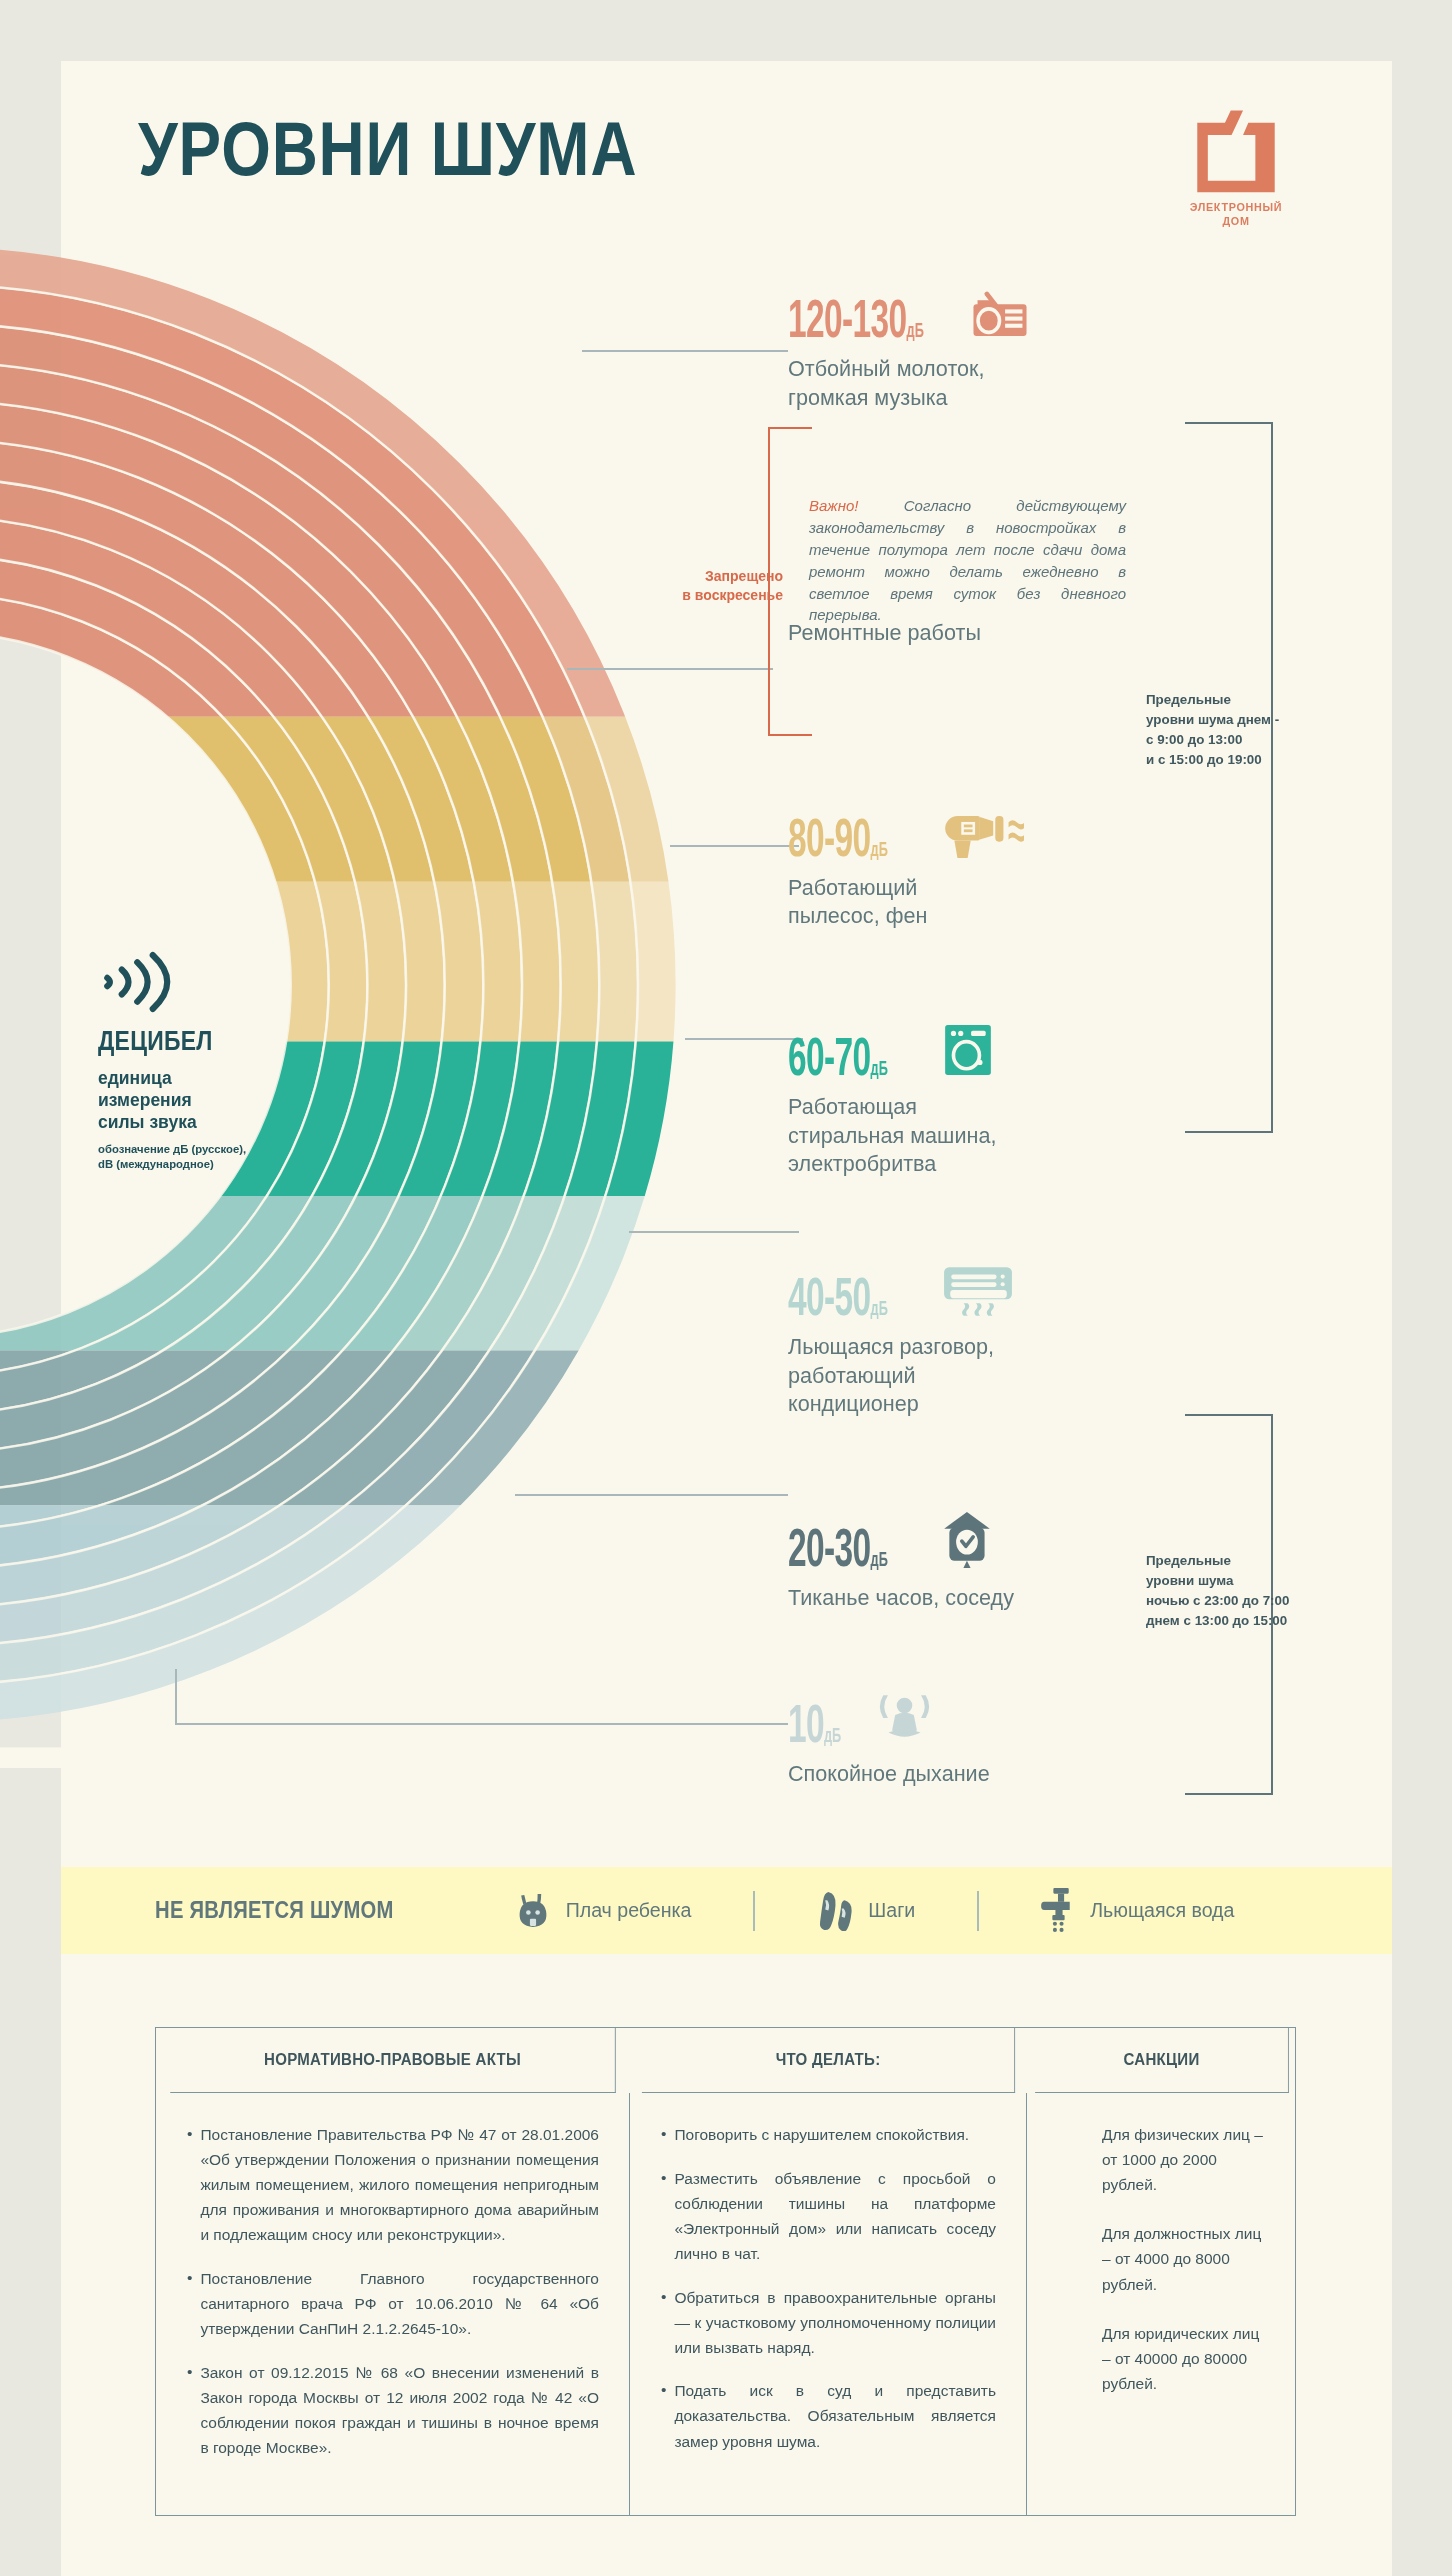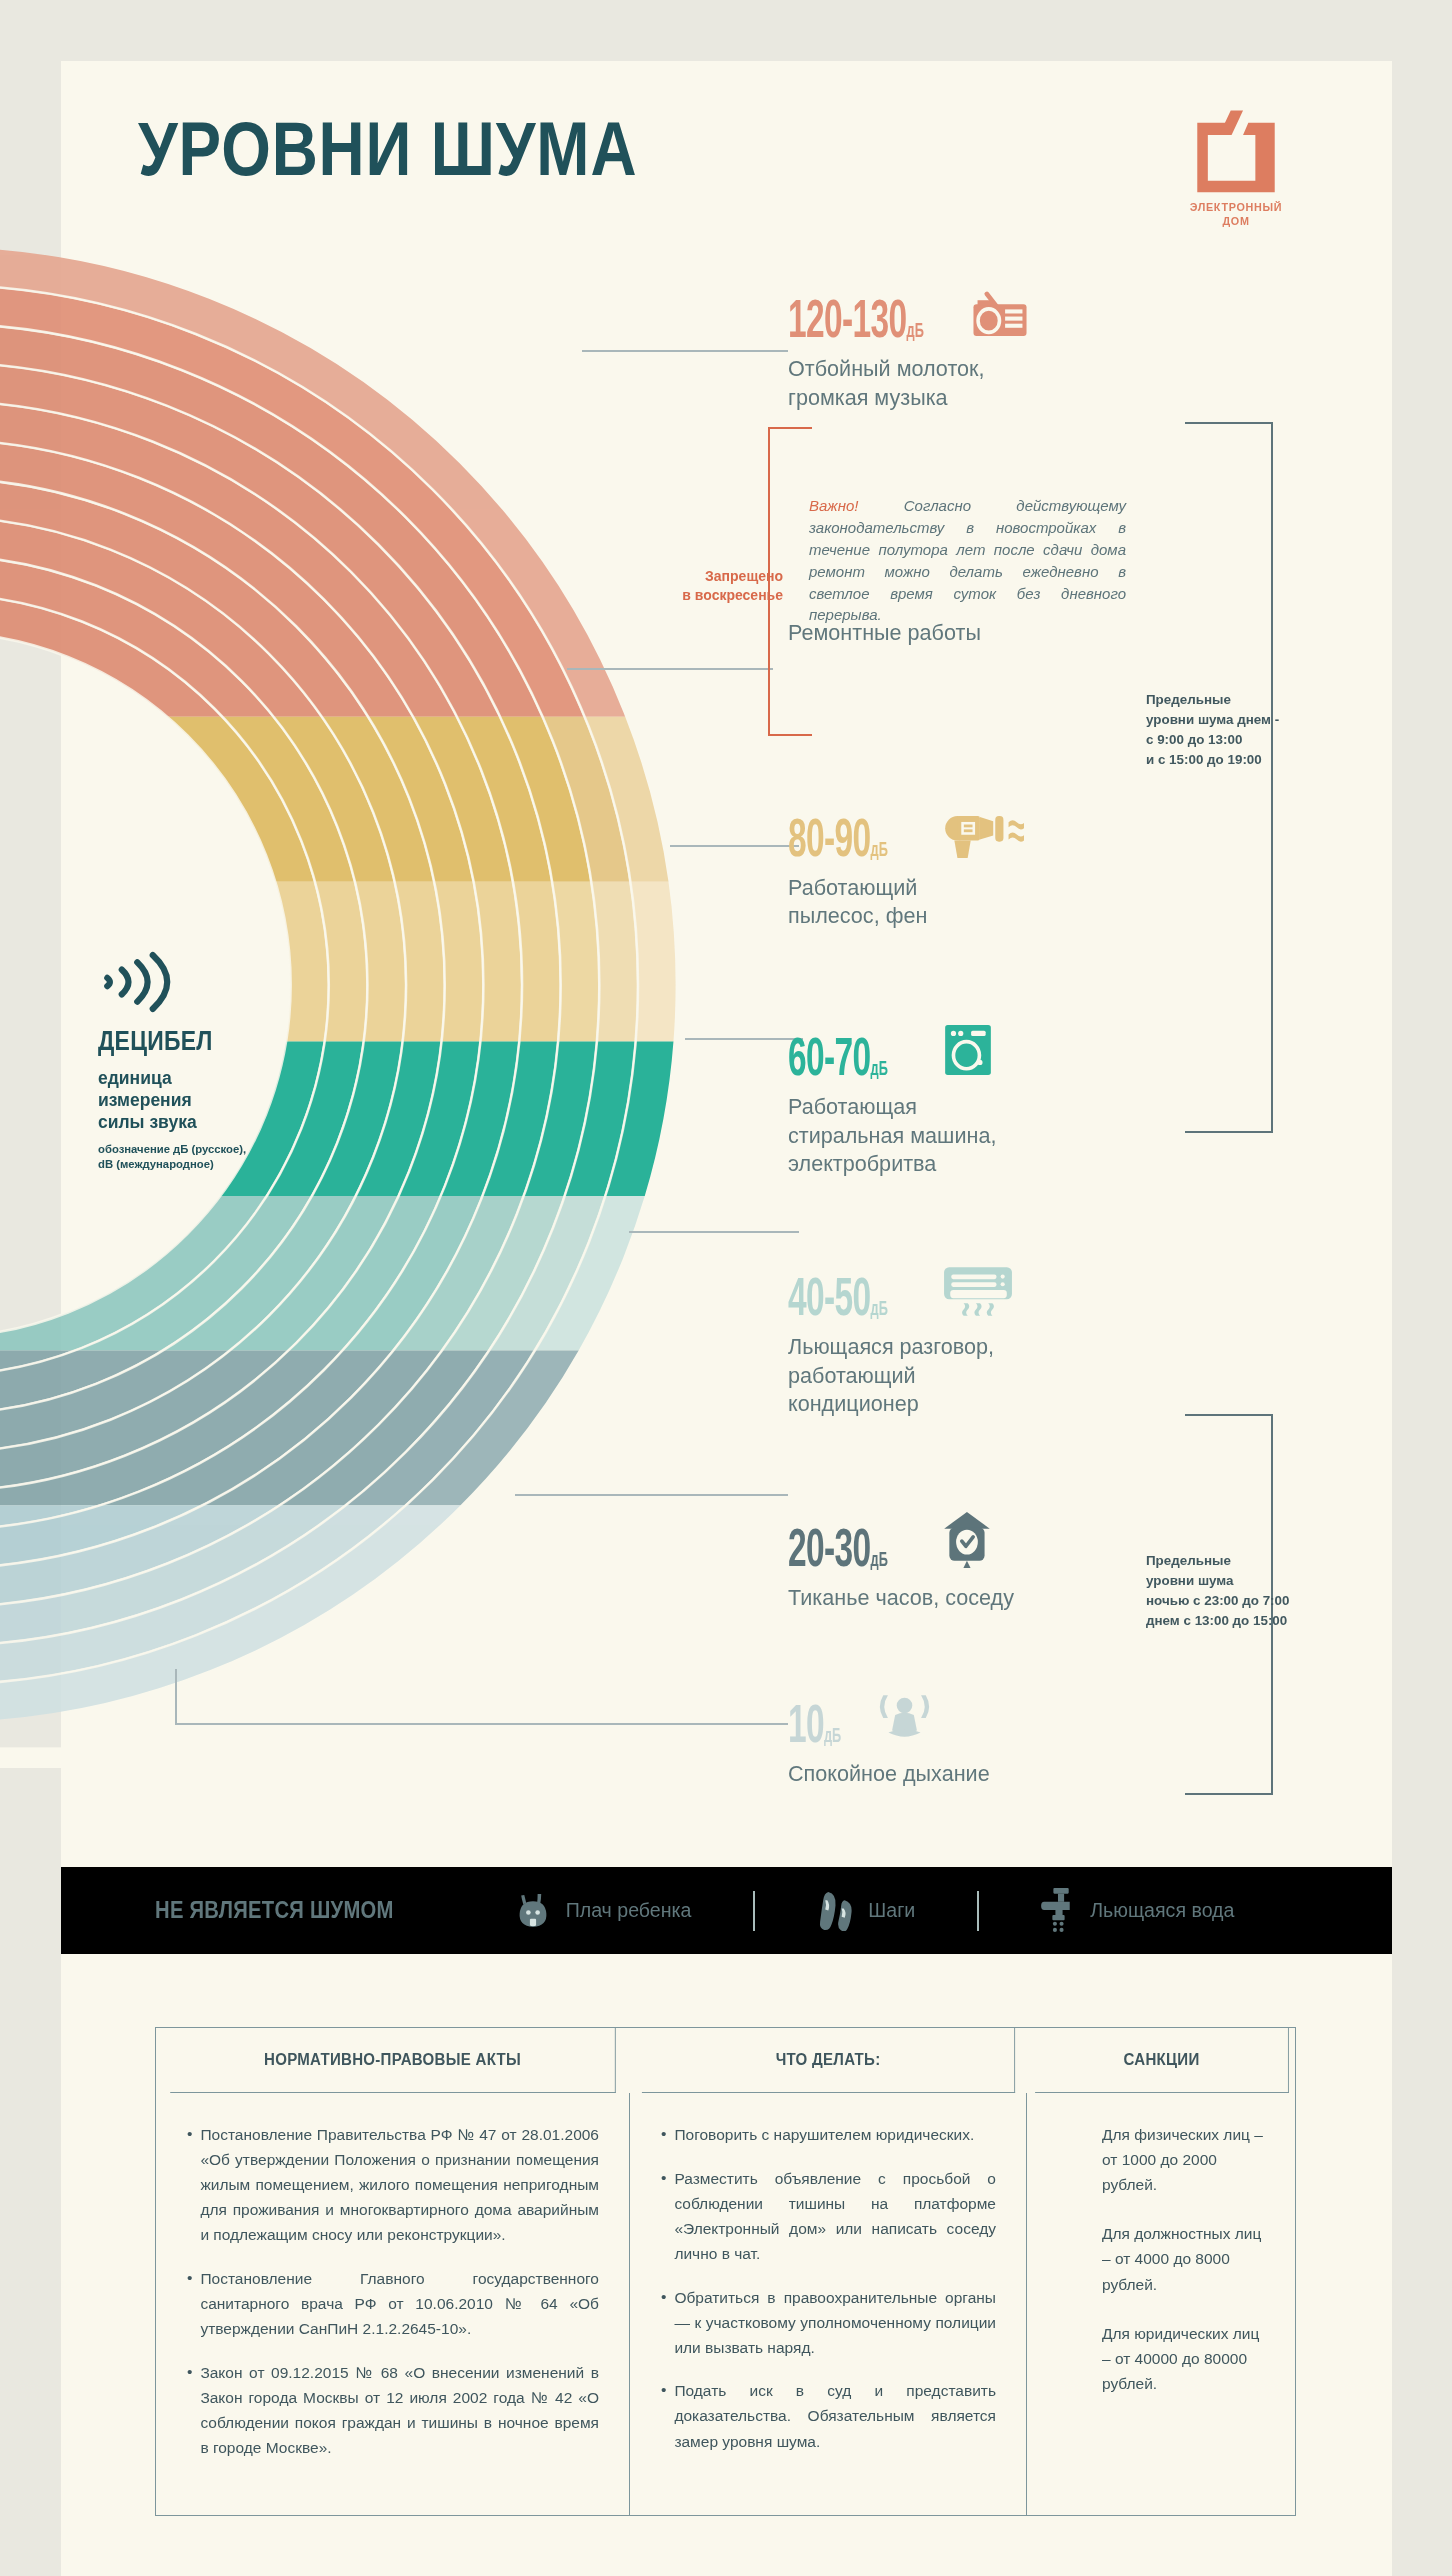--- a/index.html
+++ b/index.html
@@ -145,21 +145,21 @@
   }
 
   
   .conn { position: absolute; height: 1.5px; background: #a9b7ba; }
 
   
   .strip {
     position: absolute;
     left: 61px; top: 1867px;
     width: 1331px; height: 87px;
-    background: #000000;
+    background: #fef9c3;
     display: flex; align-items: center;
   }
   .strip .heading {
     margin-left: 94px;
     font-size: 23px; font-weight: 700;
     color: #60777c;
     letter-spacing: 0.3px;
     transform: scaleX(0.88); transform-origin: left center;
     white-space: nowrap;
   }
@@ -617,21 +617,21 @@
     <div class="bcell">
       <ul>
         <li>Постановление Правительства РФ № 47 от 28.01.2006 «Об утверждении Положения о признании помещения жилым помещением, жилого помещения непригодным для проживания и многоквартирного дома аварийным и подлежащим сносу или реконструкции».</li>
         <li>Постановление Главного государственного санитарного врача РФ от 10.06.2010 № 64 «Об утверждении СанПиН 2.1.2.2645-10».</li>
         <li>Закон от 09.12.2015 № 68 «О внесении изменений в Закон города Москвы от 12 июля 2002 года № 42 «О соблюдении покоя граждан и тишины в ночное время в городе Москве».</li>
       </ul>
     </div>
 
     <div class="bcell">
       <ul>
-        <li>Поговорить с нарушителем юридических.</li>
+        <li>Поговорить с нарушителем спокойствия.</li>
         <li>Разместить объявление с просьбой о соблюдении тишины на платформе «Электронный дом» или написать соседу лично в чат.</li>
         <li>Обратиться в правоохранительные органы — к участковому уполномоченному полиции или вызвать наряд.</li>
         <li>Подать иск в суд и представить доказательства. Обязательным является замер уровня шума.</li>
       </ul>
     </div>
 
     <div class="bcell plain">
       <p>Для физических лиц – от 1000 до 2000 рублей.</p>
       <p>Для должностных лиц – от 4000 до 8000 рублей.</p>
       <p>Для юридических лиц – от 40000 до 80000 рублей.</p>

